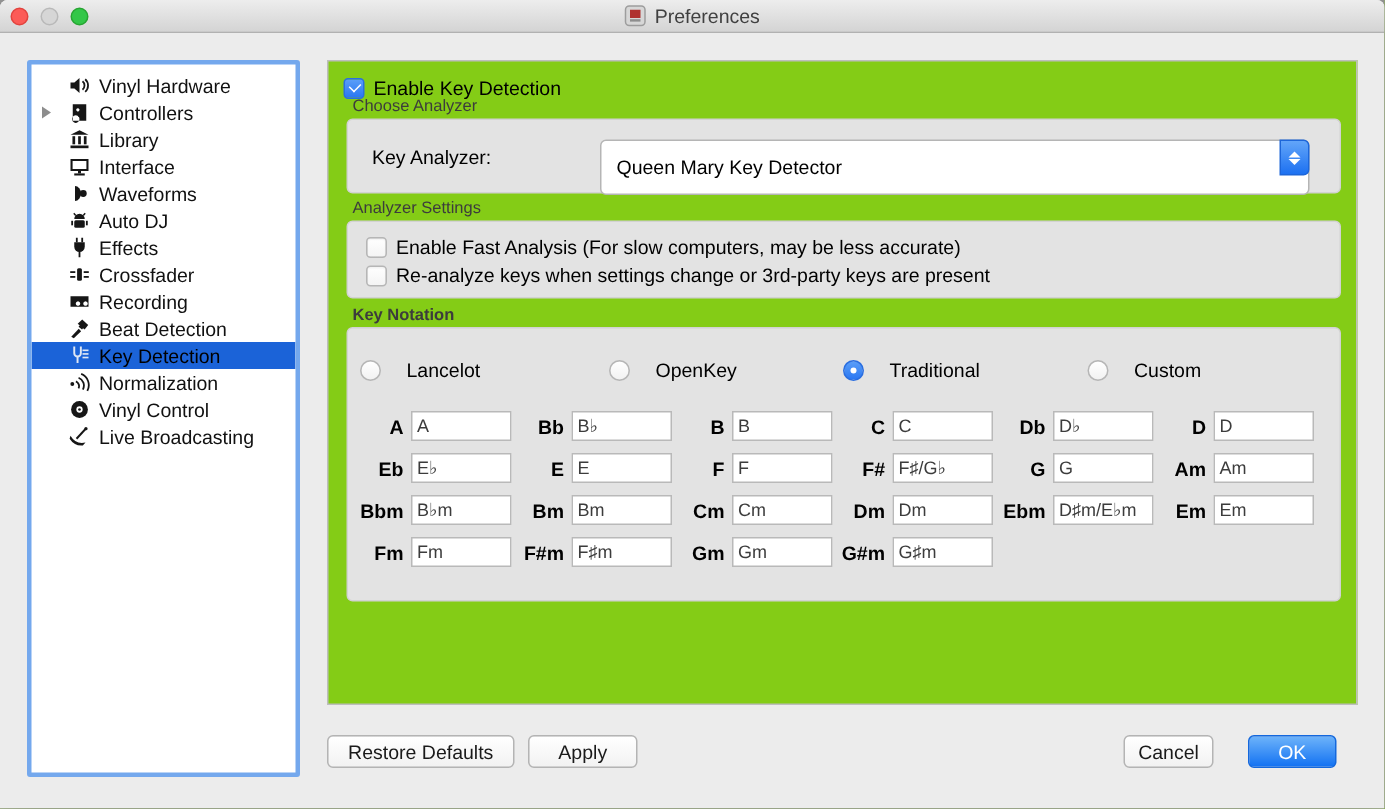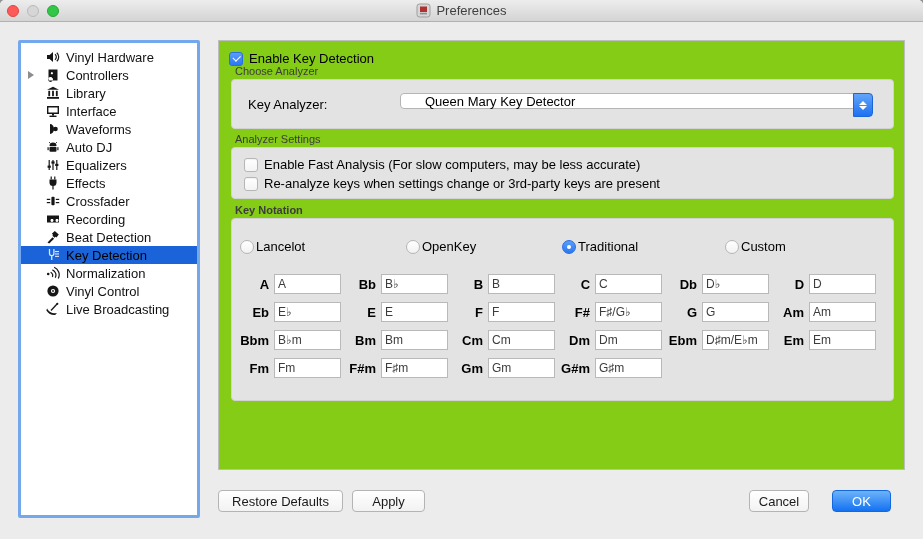--- a/index.html
+++ b/index.html
@@ -33,31 +33,31 @@
   .cbx.checked{background:linear-gradient(#5a9ef8,#2a77f2);border:1px solid #2a6ee0;}
   .cbx.checked::after{content:"";position:absolute;left:3px;top:2.5px;width:6px;height:3.5px;border-left:1.8px solid #fff;border-bottom:1.8px solid #fff;transform:rotate(-45deg);}
   
   .rad{width:14px;height:14px;border-radius:50%;flex:0 0 14px;position:relative;}
   .rad.off{background:linear-gradient(#ffffff,#f2f2f2);border:1px solid #b6b6b6;}
   .rad.on{background:linear-gradient(#5a9ef8,#2a77f2);border:1px solid #2a6ee0;}
   .rad.on::after{content:"";position:absolute;left:4px;top:4px;width:4px;height:4px;border-radius:50%;background:#fff;}
   
   #g-choose{top:38px;height:50px;}
   #g-choose .field-label{position:absolute;left:16px;top:17px;font-size:13px;color:#000;}
-  .combo{position:absolute;left:168px;top:13px;width:473px;height:16px;background:#fff;border:1px solid #b5b5b5;border-radius:4px;display:flex;align-items:center;padding-left:24px;font-size:13px;color:#000;cursor:default;}
+  .combo{position:absolute;left:168px;top:13px;width:473px;height:37px;background:#fff;border:1px solid #b5b5b5;border-radius:4px;display:flex;align-items:center;padding-left:10px;font-size:13px;color:#000;cursor:default;}
   .combo-cap{position:absolute;right:-1px;top:-1px;width:20px;height:24px;border-radius:0 4px 4px 0;background:linear-gradient(#62a5f9,#1d71f1);border:1px solid #1d66d9;display:flex;flex-direction:column;align-items:center;justify-content:center;gap:1px;}
   .chev{width:0;height:0;border-left:4px solid transparent;border-right:4px solid transparent;}
   .chev.up{border-bottom:4px solid #fff;}
   .chev.down{border-top:4px solid #fff;}
   
   #g-analyzer{top:106px;height:52px;}
   .opt-row{position:absolute;left:12px;display:flex;align-items:center;gap:6px;font-size:13px;color:#000;white-space:nowrap;}
   
   #g-notation{top:177px;height:183px;}
-  .radio-item{position:absolute;top:20px;display:flex;align-items:center;gap:2px;font-size:13px;color:#000;}
+  .radio-item{position:absolute;top:20px;display:flex;align-items:center;gap:17px;font-size:13px;color:#000;}
   .kgrid{position:absolute;left:2px;top:51px;display:grid;grid-template-columns:repeat(6,107px);grid-auto-rows:28px;}
   .kcell{display:flex;align-items:center;}
   .klabel{width:38px;text-align:right;font-size:13px;font-weight:bold;color:#000;margin-right:5px;white-space:nowrap;}
   .kinput{width:72px;height:20px;background:#fff;border:1px solid #b9b9b9;display:flex;align-items:center;padding:0 3px;font-size:12px;color:#3c3c3c;overflow:hidden;white-space:nowrap;}
   
   .btn{position:absolute;top:490px;height:22px;border-radius:4px;background:linear-gradient(#ffffff,#f2f2f2);border:1px solid #b4b4b4;font-size:13px;color:#1a1a1a;display:flex;align-items:center;justify-content:center;cursor:default;}
   .btn.primary{background:linear-gradient(#6db3fa,#1372f2);border:1px solid #1468dd;color:#fff;}
   #btn-restore{left:218px;width:125px;}
   #btn-apply{left:352px;width:73px;}
   #btn-cancel{left:749px;width:60px;}
@@ -150,33 +150,20 @@
             <rect x="3.5" y="6.8" width="7" height="5" rx="1" fill="currentColor"></rect>
             <line x1="3.2" y1="2.2" x2="4.5" y2="3.6" stroke="currentColor" stroke-width="1"></line>
             <line x1="10.8" y1="2.2" x2="9.5" y2="3.6" stroke="currentColor" stroke-width="1"></line>
             <rect x="1.5" y="7.2" width="1.2" height="3" fill="currentColor"></rect>
             <rect x="11.3" y="7.2" width="1.2" height="3" fill="currentColor"></rect>
           </svg>
         </span>
       <span>Auto DJ</span>
     </div>
 
-    <div class="side-item">
-      <span class="icn">
-          <svg viewBox="0 0 14 14">
-            <rect x="2.6" y="2" width="1.2" height="10" fill="currentColor"></rect>
-            <rect x="6.4" y="2" width="1.2" height="10" fill="currentColor"></rect>
-            <rect x="10.2" y="2" width="1.2" height="10" fill="currentColor"></rect>
-            <rect x="1.6" y="7.6" width="3.2" height="2.2" fill="currentColor"></rect>
-            <rect x="5.4" y="3.4" width="3.2" height="2.2" fill="currentColor"></rect>
-            <rect x="9.2" y="5.8" width="3.2" height="2.2" fill="currentColor"></rect>
-          </svg>
-        </span>
-      <span>Equalizers</span>
-    </div>
 
     <div class="side-item">
       <span class="icn">
           <svg viewBox="0 0 14 14">
             <rect x="4.6" y="0.5" width="1.2" height="3" fill="currentColor"></rect>
             <rect x="8.2" y="0.5" width="1.2" height="3" fill="currentColor"></rect>
             <path d="M3.5,3.5 h7 v3 a3.5,3.5 0 0 1 -7,0 z" fill="currentColor"></path>
             <rect x="6.4" y="9.5" width="1.2" height="4" fill="currentColor"></rect>
           </svg>
         </span>

